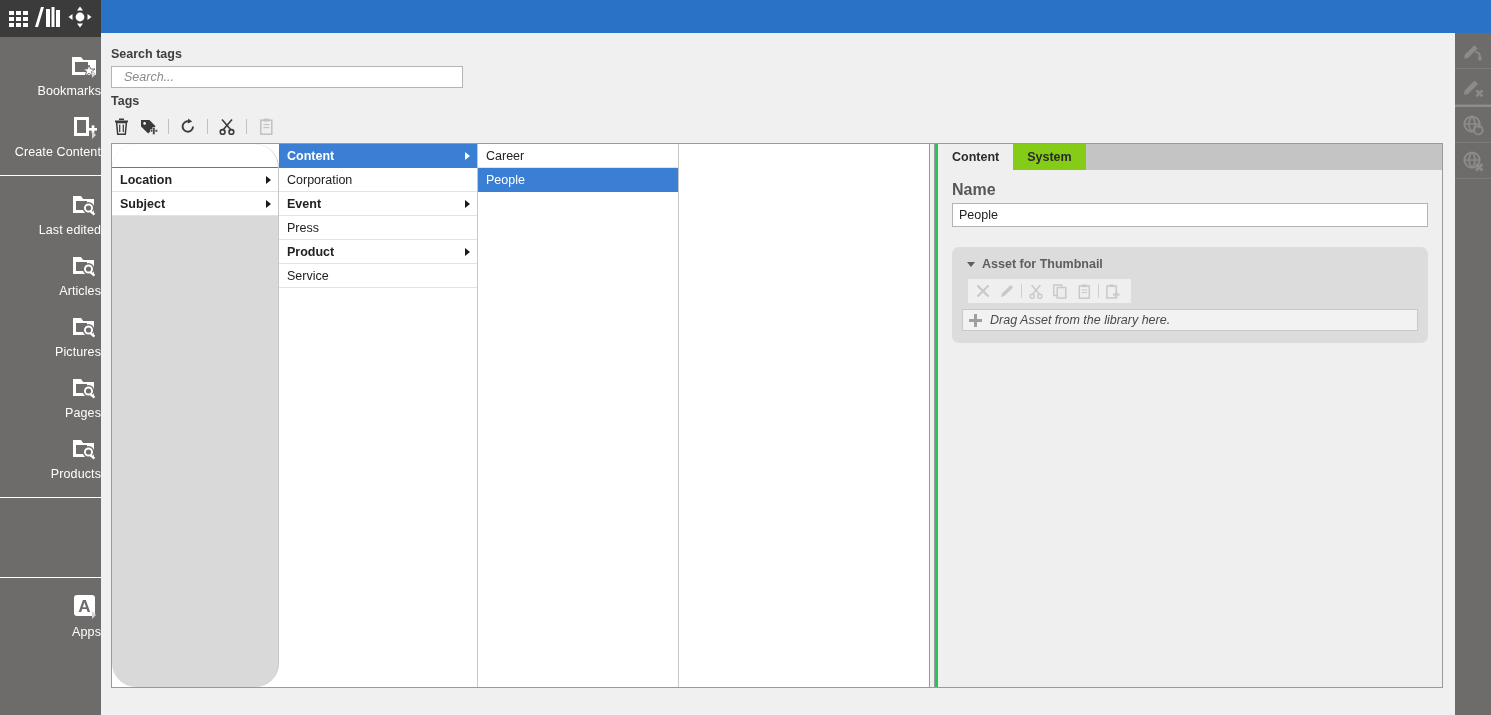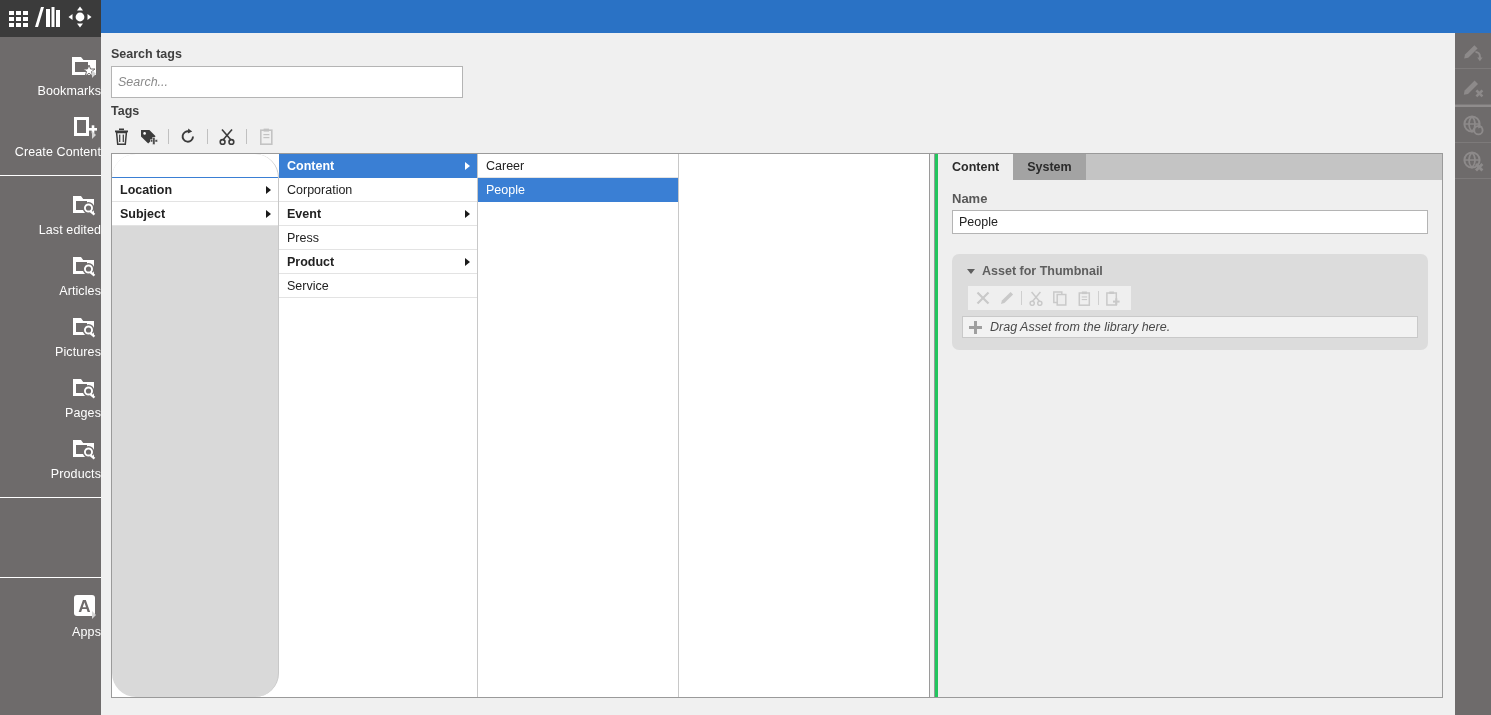--- a/index.html
+++ b/index.html
@@ -62,23 +62,23 @@
 
   
   .main {
     position:absolute; left:101px; top:37px; width:1354px; height:678px;
     background:#f0f0f0; padding:10px 12px 0 10px;
   }
   .field-label {
     font-size:12.5px; font-weight:bold; color:#3f3f3f; margin-bottom:5px;
   }
   .search-input {
-    width:352px; height:32px; border:1px solid #b4b4b4; background:#fff;
+    width:352px; height:22px; border:1px solid #b4b4b4; background:#fff;
     font-size:12.5px; font-style:italic; color:#8a8a8a;
-    padding:0 6px; font-family:"Liberation Sans", sans-serif;
+    padding:0 12px; font-family:"Liberation Sans", sans-serif;
   }
   .search-input::placeholder { color:#8a8a8a; font-style:italic; opacity:1; }
 
   .tags-label { margin-top:6px; }
   .tag-toolbar {
     display:flex; align-items:center; gap:2px; height:26px; margin:2px 0 4px -3px;
   }
   .tbtn { width:26px; height:24px; display:flex; align-items:center; justify-content:center; }
   .tsep { width:1px; height:15px; background:#c0c0c0; margin:0 4px; }
 
@@ -117,25 +117,25 @@
     border-top:4px solid transparent; border-bottom:4px solid transparent;
   }
   .row.sel .chev { border-left-color:#ffffff; }
 
   
   .tabs {
     display:flex; height:26px; background:#c4c4c4; align-items:flex-end;
   }
   .tab {
     height:26px; padding:0 14px; display:flex; align-items:center;
-    font-size:12.5px; font-weight:bold; color:#2b2b2b; background:#a3a3a3;
+    font-size:12.5px; font-weight:bold; color:#2b2b2b; background:#84cc16;
   }
   .tab.active { background:#efefef; }
   .detail-body { padding:11px 14px 0 14px; }
-  .dl { font-size:13px; font-weight:bold; color:#585858; margin-bottom:4px; }
+  .dl { font-size:16px; font-weight:bold; color:#585858; margin-bottom:4px; }
   .name-input {
     width:100%; height:24px; border:1px solid #b4b4b4; background:#fff;
     font-size:12.5px; color:#222; padding:0 6px;
     font-family:"Liberation Sans", sans-serif;
   }
   .panel {
     margin-top:20px; background:#dcdcdc; padding:8px 9px 12px 9px;border-radius:7px;
   }
   .panel-head {
     display:flex; align-items:center; gap:7px; font-size:12.5px;

